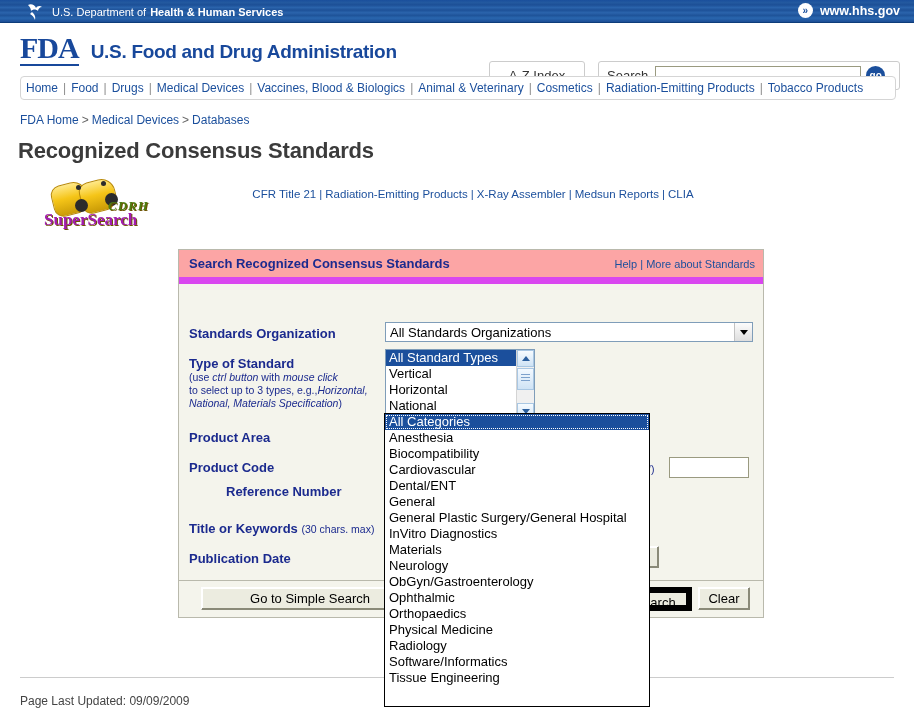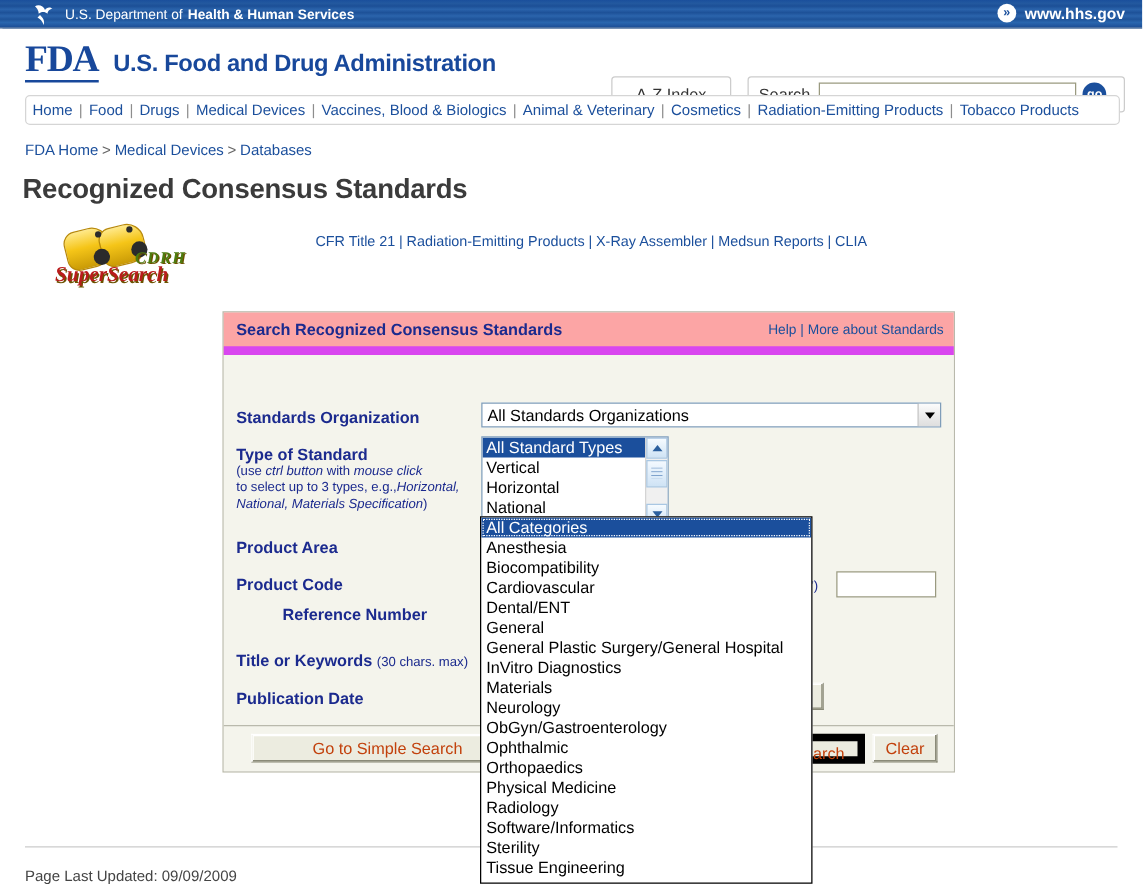--- a/index.html
+++ b/index.html
@@ -236,22 +236,21 @@
     color: #4d7c0f;
     text-shadow: 1px 1px 0 #6b5200;
     letter-spacing: 1px;
   }
   .supersearch-text {
     position: absolute;
     left: 6px; top: 34px;
     font-family: "Liberation Serif", serif;
     font-size: 17px;
     font-weight: bold;
-    font-style: italic;
-    color: #b91c1c;
+    color: #a21caf;
     text-shadow: 1px 1px 0 #6b5200;
   }
 
   
   .dblinks {
     position: absolute;
     left: 238px; top: 185px;
     width: 470px;
     text-align: center;
     font-size: 11.5px;
@@ -432,21 +431,21 @@
   }
 
   .btn {
     position: absolute;
     background: #ecece0;
     border: 1px solid #8a8a78;
     border-top-color: #ffffff;
     border-left-color: #ffffff;
     box-shadow: inset -1px -1px 0 #8a8a78, inset 1px 1px 0 #ffffff;
     font-size: 13px;
-    color: #c2410c;
+    color: #000000;
     text-align: center;
     cursor: pointer;
     box-sizing: border-box;
     font-family: "Liberation Sans", sans-serif;
   }
   .btn.focus {
     border: 6px solid #000000;
     box-shadow: none;
   }
 
@@ -676,20 +675,19 @@
     <div class="opt">General Plastic Surgery/General Hospital</div>
     <div class="opt">InVitro Diagnostics</div>
     <div class="opt">Materials</div>
     <div class="opt">Neurology</div>
     <div class="opt">ObGyn/Gastroenterology</div>
     <div class="opt">Ophthalmic</div>
     <div class="opt">Orthopaedics</div>
     <div class="opt">Physical Medicine</div>
     <div class="opt">Radiology</div>
     <div class="opt">Software/Informatics</div>
-    <div class="opt">Sterility</div>
     <div class="opt">Tissue Engineering</div>
   </div>
 
   <div class="foot-rule"></div>
   <div class="foot-text">Page Last Updated: 09/09/2009</div>
   <div class="left-edge"></div>
 </div>
 
 </body></html>

